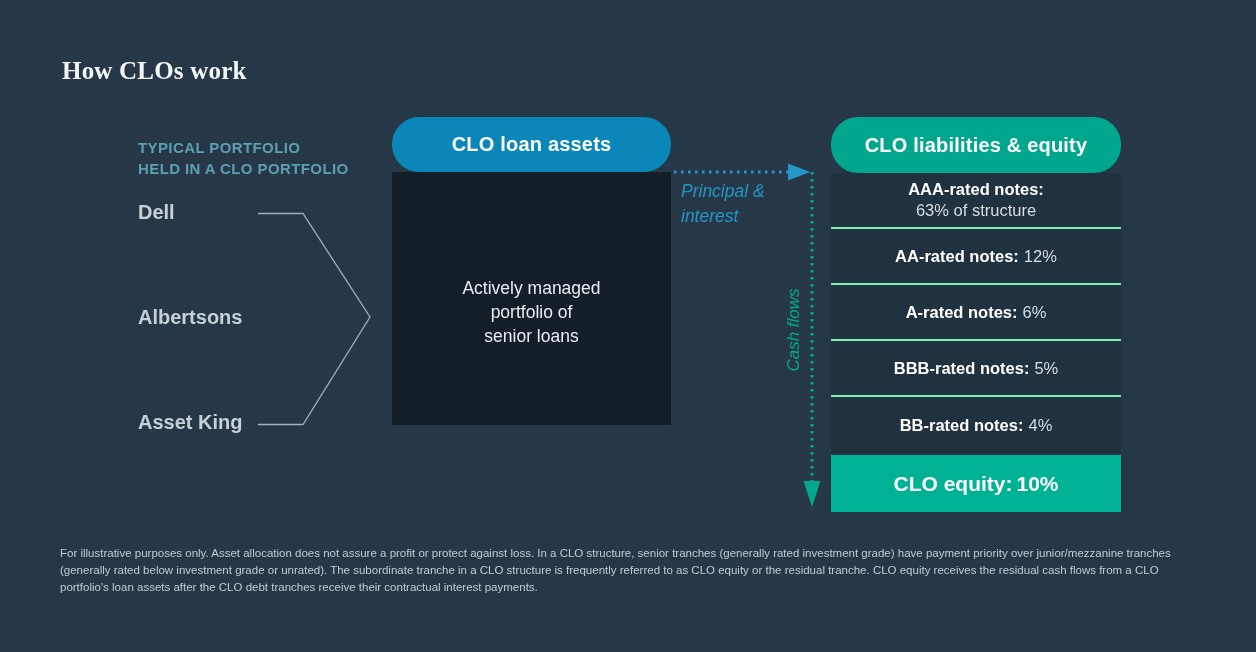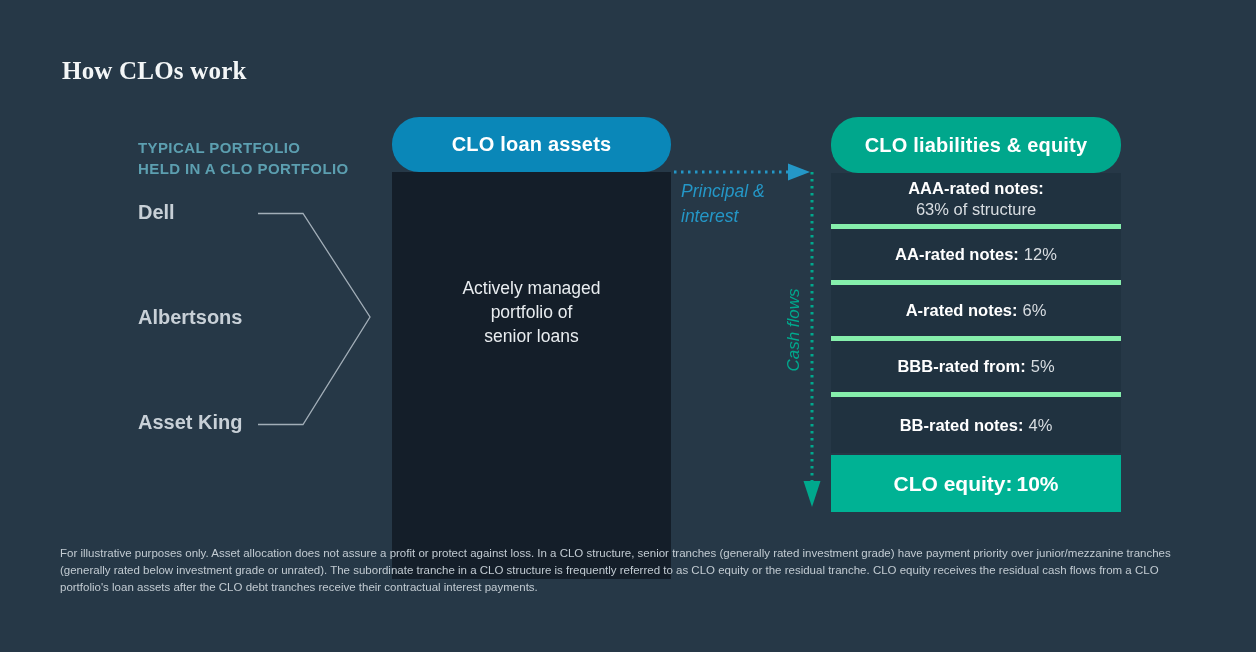--- a/index.html
+++ b/index.html
@@ -37,21 +37,21 @@
   .overlay-svg { left: 0; top: 0; pointer-events: none; }
 
   
   .assets-box { left: 392px; top: 117px; width: 279px; height: 390px; }
   .box-header {
     height: 55px; display: flex; align-items: center; justify-content: center;
     color: #ffffff; font-weight: bold; font-size: 20px; letter-spacing: 0.2px; border-radius: 27px;
   }
   .assets-header { background: #0a87b8; }
   .assets-body {
-    height: 407px; background: #141e29;
+    height: 253px; background: #141e29;
     text-align: center; box-sizing: border-box; padding-top: 104px;
     color: #e9edf0; font-size: 17.5px; line-height: 24px;
   }
 
   
   .principal-label {
     left: 681px; top: 179px;
     color: #2497c7; font-style: italic; font-size: 17.5px; line-height: 25px;
   }
   .cashflows-label {
@@ -63,21 +63,21 @@
 
   
   .liab-box { left: 831px; top: 117px; width: 290px; }
   .liab-header { background: #00a78c; height: 56px; }
   .liab-row {
     height: 56px; background: #203240; box-sizing: border-box;
     display: flex; flex-direction: column; align-items: center; justify-content: center;
     color: #ffffff; font-size: 16.5px; line-height: 21px;
     text-align: center;
   }
-  .liab-row.sep { border-bottom: 5px solid #86efac; }
+  .liab-row.sep { border-bottom: 2px solid #86efac; }
   .liab-row .lbl { font-weight: bold; color: #ffffff; }
   .liab-row .val { font-weight: normal; color: #d8dde1; }
   .liab-row .inline-val { margin-left: 5px; }
   .equity-row {
     margin-top: 2px; height: 57px; background: #00b294;
     display: flex; align-items: center; justify-content: center;
     color: #ffffff; font-weight: bold; font-size: 21px;
   }
   .equity-row .inline-val { margin-left: 4px; }
 
@@ -140,21 +140,21 @@
   </div>
 
   <div class="liab-row sep">
     <div>
       <span class="lbl">A-rated notes:</span><span class="val inline-val">6%</span>
     </div>
   </div>
 
   <div class="liab-row sep">
     <div>
-      <span class="lbl">BBB-rated from:</span><span class="val inline-val">5%</span>
+      <span class="lbl">BBB-rated notes:</span><span class="val inline-val">5%</span>
     </div>
   </div>
 
   <div class="liab-row">
     <div>
       <span class="lbl">BB-rated notes:</span><span class="val inline-val">4%</span>
     </div>
   </div>
 
   <div class="equity-row">

